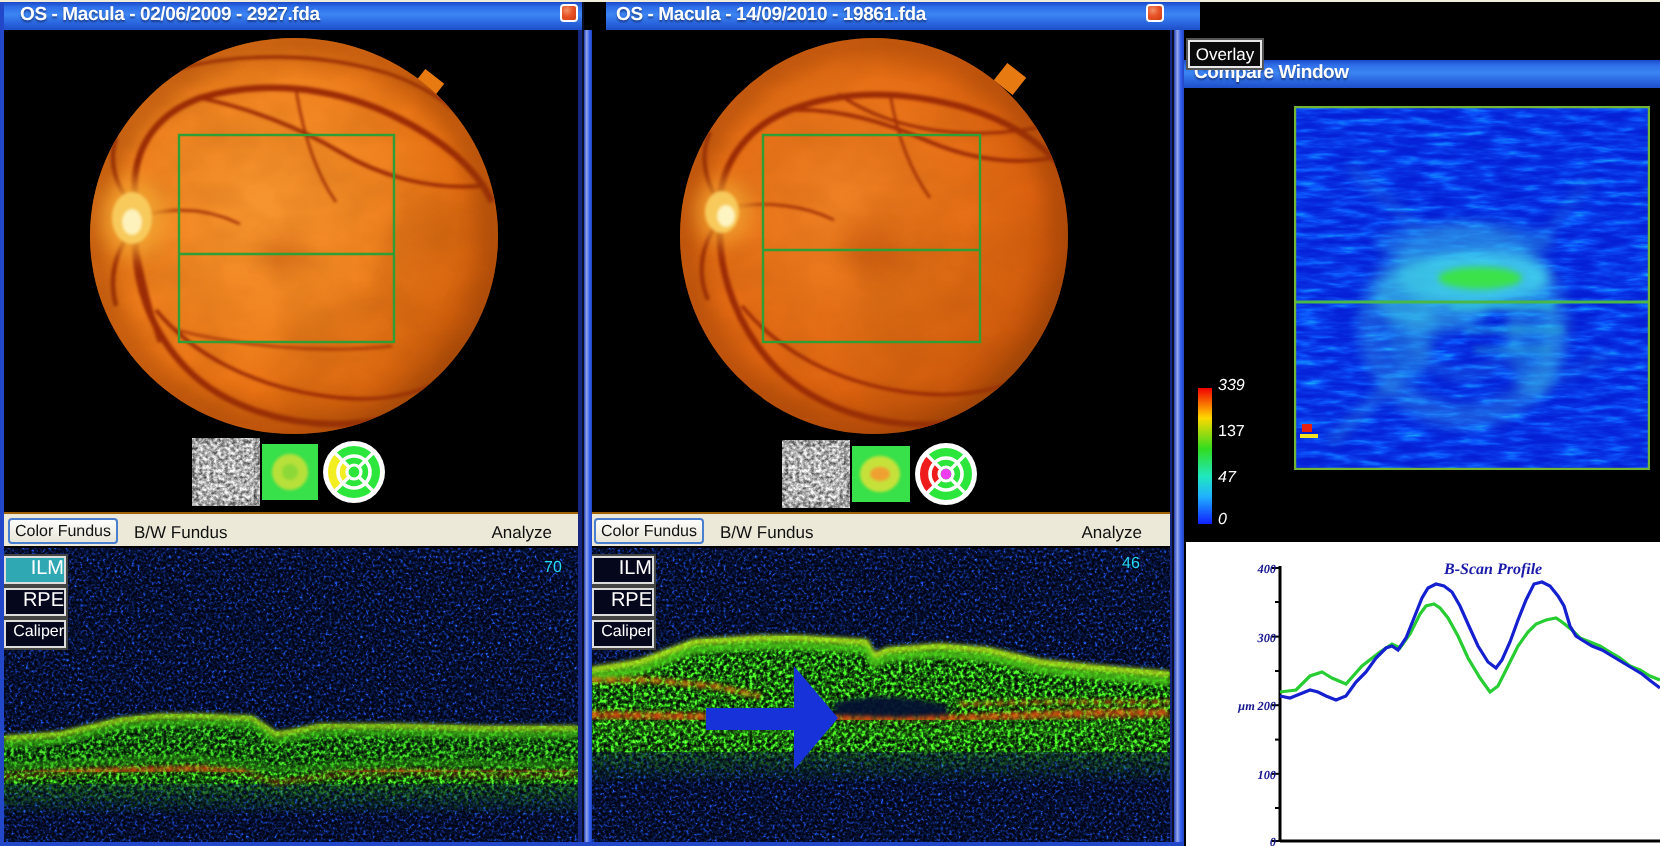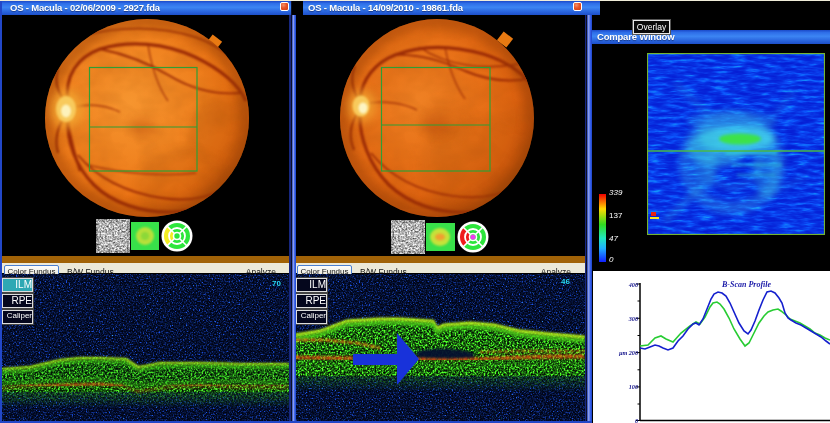--- a/index.html
+++ b/index.html
@@ -2,25 +2,25 @@
 <html><head>
 <meta charset="utf-8">
 <style>
 *{margin:0;padding:0;box-sizing:border-box}
 html,body{width:830px;height:423px;background:#000;font-family:"Liberation Sans",sans-serif;overflow:hidden}
 #stage{position:absolute;left:0;top:0;width:830px;height:423px;background:#000}
 .topline{position:absolute;left:0;top:0;width:830px;height:1px;background:#efecd9}
 .titlebar{position:absolute;top:1px;height:14px;background:linear-gradient(#1b49c8 0%,#2e6ee8 18%,#3c85f3 45%,#2a66df 75%,#1d4fc9 100%);color:#fff;font-size:9.5px;font-weight:bold;line-height:14px;letter-spacing:-0.2px;padding-left:5px;white-space:nowrap;text-shadow:0 1px 1px rgba(0,0,30,.45)}
 .closebtn{position:absolute;top:2px;width:9px;height:9px;border:1px solid #fff;border-radius:2px;background:radial-gradient(circle at 35% 30%,#f2926a 0%,#e85326 45%,#ce3a10 100%)}
 .btn{position:absolute;left:3px;width:35px;height:13px;background:#0a0a0a;border:1px solid #e8e8e8;outline:1px solid #555;color:#fff;font-size:8.5px;line-height:11px;text-align:center}
-.toolbar{position:absolute;height:17px;background:#ece9d8;border-top:7px solid #a16207;font-size:8.5px;color:#111;line-height:17px}
+.toolbar{position:absolute;height:17px;background:#ece9d8;border-top:1px solid #a16207;font-size:8.5px;color:#111;line-height:17px}
 .cfbtn{position:absolute;left:4px;top:2px;width:55px;height:13px;border:1px solid #4a7ecf;border-radius:2px;background:linear-gradient(#fdfdfb,#e8e6d8);font-size:8px;line-height:12px;text-align:center;color:#111}
 .octbtn{position:absolute;left:2px;width:31px;height:14px;background:#05071d;border:1px solid #ddd;outline:1px solid #444;color:#fff;text-align:right}
 .octbtn.sel{background:#2fa8b4}
-.numlbl{position:absolute;color:#27d6f0;font-size:8px;font-weight:bold}
+.numlbl{position:absolute;color:#27d6f0;font-size:8px;font-weight:normal}
 svg{position:absolute;display:block}
 </style>
 </head>
 <body>
 <div id="stage">
   <div class="topline"></div>
 
   <div class="titlebar" style="left:0;width:292px;padding-left:10px;">OS - Macula - 02/06/2009 - 2927.fda</div>
   <div class="closebtn" style="left:280px;"></div>
 
@@ -259,21 +259,21 @@
     </g>
     <rect x="0" y="86" width="290" height="32" filter="url(#bandnoise)" mask="url(#fade2)" opacity="0.85"></rect>
     <polygon points="58,80 102,80 102,59 124,85 102,111 102,91 58,91" fill="#1832da"></polygon>
   </svg>
   <div class="octbtn" style="left:296px;top:278px;font-size:10px;">ILM</div>
   <div class="octbtn" style="left:296px;top:294px;font-size:10px;">RPE</div>
   <div class="octbtn" style="left:296px;top:310px;font-size:8px;">Caliper</div>
   <div class="numlbl" style="left:561px;top:277px;">46</div>
 
   <div class="titlebar" style="left:592px;width:272px;margin-top:29px;">Compare Window</div>
-  <div class="btn" style="left:594px;top:20px;width:37px;height:14px;line-height:12px;margin-left:39px;">Overlay</div>
+  <div class="btn" style="left:594px;top:20px;width:37px;height:14px;line-height:12px;">Overlay</div>
   <svg style="left:647px;top:53px" width="178" height="182" viewBox="0 0 178 182">
     <defs>
       <filter color-interpolation-filters="sRGB" id="mapnoise" x="0" y="0" width="100%" height="100%">
         <feTurbulence type="fractalNoise" baseFrequency="0.06 0.3" numOctaves="3" seed="5"></feTurbulence>
         <feComponentTransfer>
             <feFuncR type="gamma" amplitude="1.2" exponent="3" offset="0"></feFuncR>
           </feComponentTransfer>
         <feColorMatrix type="matrix" values="0.08 0 0 0 0.02  0.7 0 0 0 0.1  0.5 0 0 0 0.82  0 0 0 0 1"></feColorMatrix>
       </filter>
       <filter color-interpolation-filters="sRGB" id="mblur" x="-30%" y="-30%" width="160%" height="160%">

